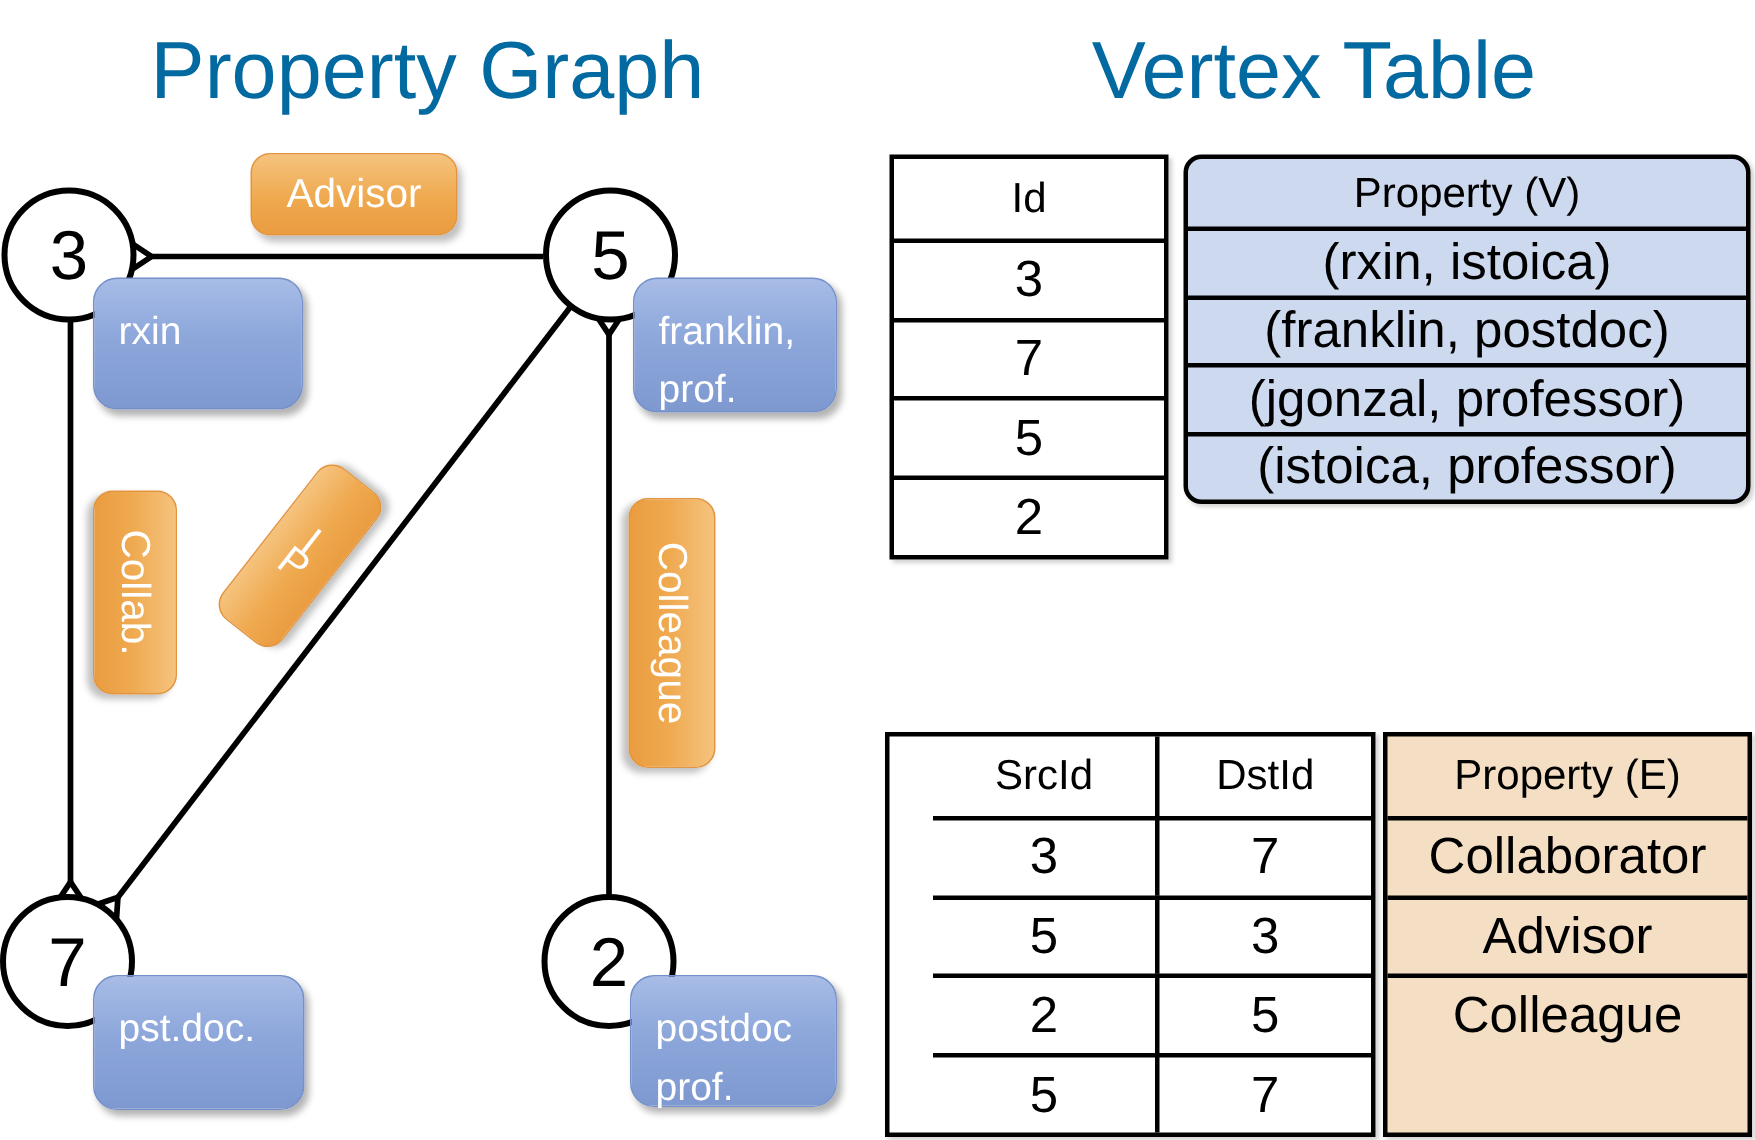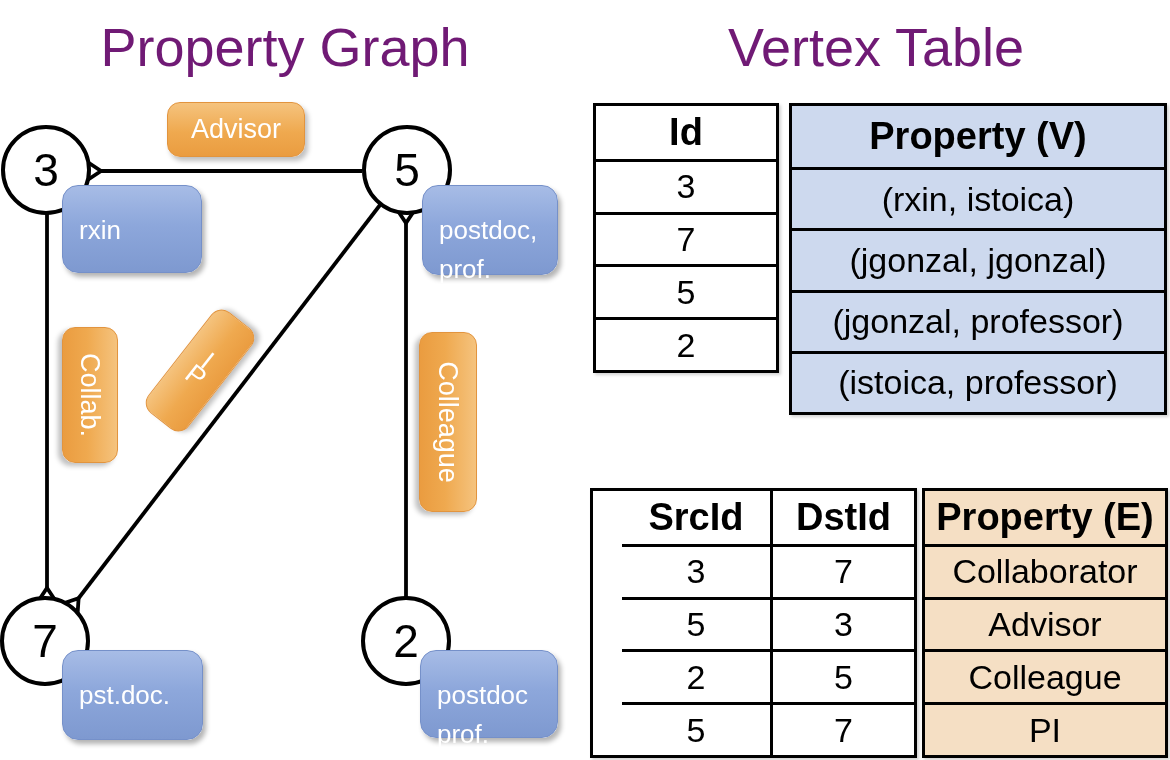--- a/index.html
+++ b/index.html
@@ -4,36 +4,36 @@
 <style>
   * { margin:0; padding:0; box-sizing:border-box; }
   html,body { background:#fff; }
   #stage {
     position:relative; width:1170px; height:760px;
     background:#fff; overflow:hidden;
     font-family:"Liberation Sans", sans-serif; color:#000;
   }
   .title {
     position:absolute; font-size:54px; font-weight:normal;
-    text-align:center; white-space:nowrap; color:#701a75;
+    text-align:center; white-space:nowrap; color:#0369a1;
   }
   
   #edges-svg { position:absolute; left:0; top:0; z-index:1; }
   .node {
     position:absolute; width:90px; height:90px; border-radius:50%;
     background:#fff; border:4px solid #000; z-index:3;
     display:flex; align-items:center; justify-content:center;
     font-size:46px;
   }
   .vbox {
     position:absolute; z-index:4; border-radius:16px; color:#fff;
     background:linear-gradient(180deg,#a7bce6 0%, #8da7db 45%, #7e99d0 100%);
     border:1px solid #7590c9;
     box-shadow:3px 4px 5px rgba(0,0,0,0.30);
-    font-size:26px; line-height:1.5; padding:25px 8px 8px 16px;
+    font-size:26px; line-height:1.5; padding:15px 8px 8px 16px;
   }
   .ebox {
     position:absolute; z-index:2; border-radius:13px; color:#fff;
     background:linear-gradient(180deg,#f5c37e 0%, #efa94f 55%, #ea9c40 100%);
     border:1px solid #e2943e;
     box-shadow:3px 4px 5px rgba(0,0,0,0.25);
     display:flex; align-items:center; justify-content:center;
     font-size:27px; white-space:nowrap;
   }
   .rot90 { transform:rotate(90deg); }
@@ -42,21 +42,21 @@
   
   .subtable {
     position:absolute; border:3px solid #000; background:#fff;
     display:grid; grid-template-rows:repeat(5,1fr);
     box-shadow:2px 2px 3px rgba(0,0,0,0.18);
   }
   .tcell {
     display:flex; align-items:center; justify-content:center;
     font-size:34px; white-space:nowrap; overflow:hidden;
   }
-  .tcell.th { font-size:38px; font-weight:bold; }
+  .tcell.th { font-size:28px; font-weight:normal; }
   .onecol .tcell + .tcell { border-top:3px solid #000; }
   .twocol { grid-template-columns:148px 1fr;padding-left:29px; }
   .twocol .tcell:nth-child(even) { border-left:3px solid #000; }
   .twocol .tcell:nth-child(n+3) { border-top:3px solid #000; }
   #vertex-property-table { background:#cdd9ee; }
   #edge-property-table { background:#f5dfc4; }
 </style>
 </head>
 <body>
 
@@ -86,21 +86,21 @@
     <span>7</span>
     </div>
   <div class="node" style="left:361px; top:596px;">
     <span>2</span>
     </div>
 
   <div class="vbox" style="left:62px; top:185px; width:140px; height:88px;">
     <div>rxin</div>
   </div>
   <div class="vbox" style="left:422px; top:185px; width:136px; height:90px;">
-    <div>postdoc,</div>
+    <div>franklin,</div>
     <div>prof.</div>
   </div>
   <div class="vbox" style="left:62px; top:650px; width:141px; height:90px;">
     <div>pst.doc.</div>
   </div>
   <div class="vbox" style="left:420px; top:650px; width:138px; height:88px;">
     <div>postdoc</div>
     <div>prof.</div>
   </div>
 
@@ -115,24 +115,24 @@
   <div class="title" style="left:588px; top:16px; width:576px;">Vertex Table</div>
 
   <div class="subtable onecol" id="vertex-id-table" style="left:593px; top:103px; width:186px; height:270px;">
     <div class="tcell th">Id</div>
     <div class="tcell">3</div>
     <div class="tcell">7</div>
     <div class="tcell">5</div>
     <div class="tcell">2</div>
   </div>
 
-  <div class="subtable onecol" id="vertex-property-table" style="left:789px; top:103px; width:378px; height:312px;">
+  <div class="subtable onecol" id="vertex-property-table" style="left:789px; top:103px; width:378px; height:233px;border-radius:12px;">
     <div class="tcell th">Property (V)</div>
     <div class="tcell">(rxin, istoica)</div>
-    <div class="tcell">(jgonzal, jgonzal)</div>
+    <div class="tcell">(franklin, postdoc)</div>
     <div class="tcell">(jgonzal, professor)</div>
     <div class="tcell">(istoica, professor)</div>
   </div>
 
 
   <div class="subtable twocol" id="edge-srcdst-table" style="left:590px; top:488px; width:327px; height:270px;">
     <div class="tcell th">SrcId</div>
     <div class="tcell th">DstId</div>
     <div class="tcell">3</div>
     <div class="tcell">7</div>
@@ -142,16 +142,15 @@
     <div class="tcell">5</div>
     <div class="tcell">5</div>
     <div class="tcell">7</div>
   </div>
 
   <div class="subtable onecol" id="edge-property-table" style="left:922px; top:488px; width:246px; height:270px;">
     <div class="tcell th">Property (E)</div>
     <div class="tcell">Collaborator</div>
     <div class="tcell">Advisor</div>
     <div class="tcell">Colleague</div>
-    <div class="tcell">PI</div>
   </div>
 
 </div>
 
 </body></html>

